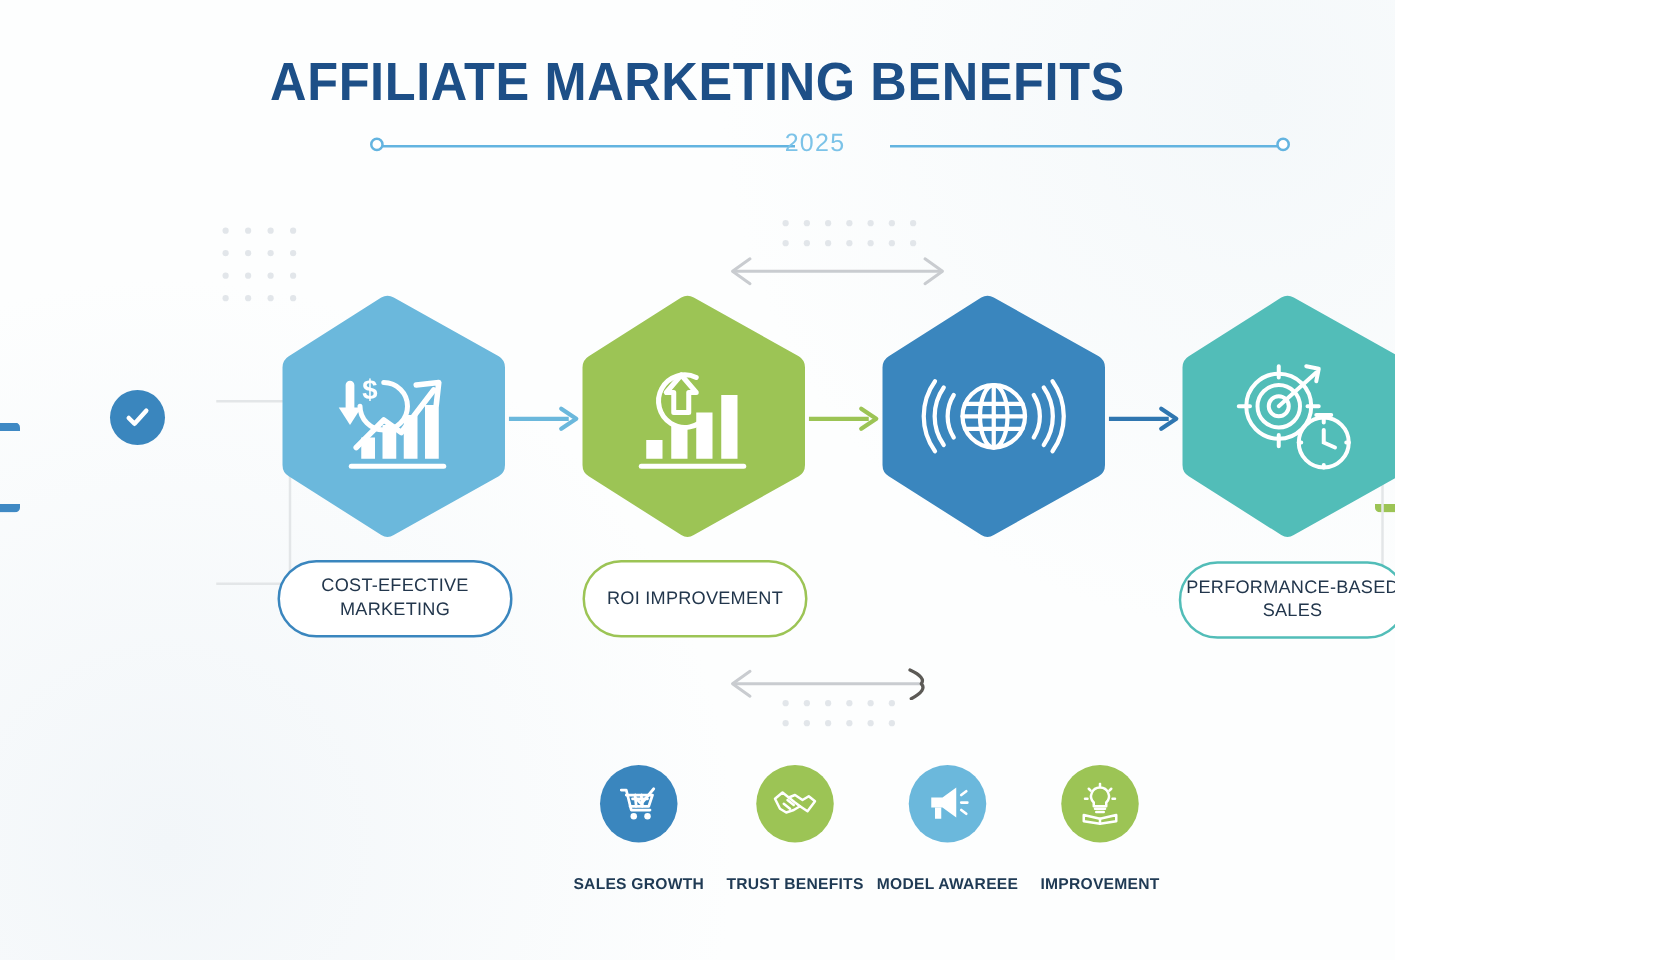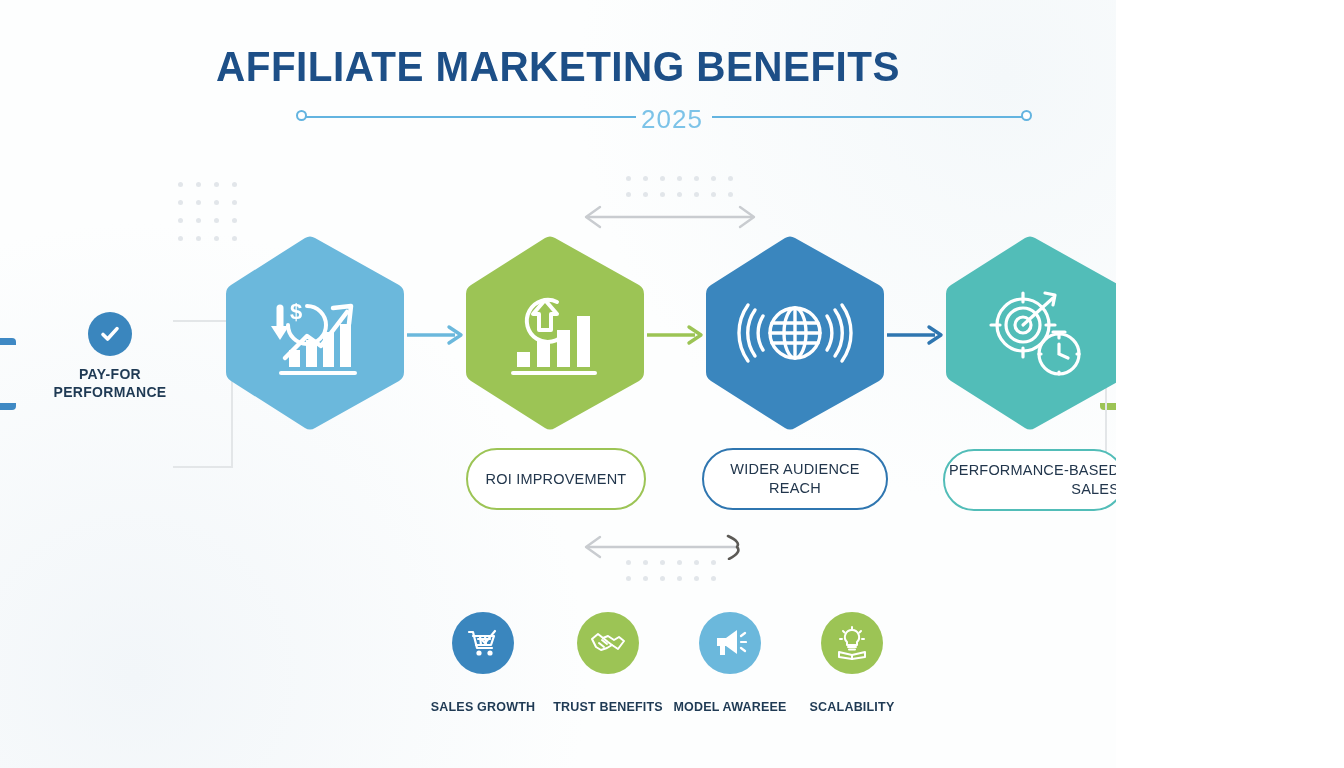--- a/index.html
+++ b/index.html
@@ -34,22 +34,22 @@
   }
   .subline .bar.l{left:10px;width:330px;}
   .subline .bar.r{left:416px;width:310px;}
   .subline .dot{
     position:absolute;top:3px;width:11px;height:11px;border-radius:50%;
     border:2px solid #63b4e0;background:#ffffff;box-sizing:border-box;
   }
   .subline .dot.l{left:0px;}
   .subline .dot.r{right:0px;}
   .year{
-    position:absolute;left:336px;top:-3px;width:80px;text-align:center;
-    font-size:26px;color:#7cc3e8;font-weight:normal;letter-spacing:1px;
+    position:absolute;left:316px;top:-3px;width:80px;text-align:center;
+    font-size:20px;color:#7cc3e8;font-weight:normal;letter-spacing:1px;
   }
 
   
   .dotgrid{position:absolute;}
   .dotgrid span{
     position:absolute;width:5px;height:5px;border-radius:50%;background:#e2e6ea;
   }
 
   
   .edge-bracket{position:absolute;box-sizing:border-box;}
@@ -96,21 +96,21 @@
     height:62px;border-radius:31px;background:#ffffff;
     display:flex;align-items:center;justify-content:center;text-align:center;
     font-size:14.5px;font-weight:normal;color:#22364c;line-height:1.3;
     letter-spacing:.2px;padding:0 8px;
   }
 
   
   .midarrow{position:absolute;}
 
   
-  .badges{position:absolute;left:416px;top:612px;width:500px;height:120px;}
+  .badges{position:absolute;left:444px;top:612px;width:500px;height:120px;}
   .badge{position:absolute;width:0;}
   .badge .circ{
     width:62px;height:62px;border-radius:50%;
     display:flex;align-items:center;justify-content:center;
     position:absolute;left:-31px;top:0;
   }
   .badge .blabel{
     position:absolute;top:88px;left:-90px;width:180px;text-align:center;
     font-size:12.5px;font-weight:bold;color:#1f3a54;letter-spacing:.2px;
     white-space:nowrap;
@@ -203,24 +203,20 @@
 
   <div class="gbracket left"></div>
   <div class="gbracket right"></div>
 
   <div class="side-marker" style="left:45px;top:312px;width:130px;">
     <div class="check-circle">
       <svg width="26" height="26" viewBox="0 0 26 26" aria-hidden="true">
         <path d="M6 13.4 L10.6 18 L20 7.6" fill="none" stroke="#ffffff" stroke-width="3.6" stroke-linecap="round" stroke-linejoin="round"></path>
       </svg>
     </div>
-    <div class="side-label">
-      <div>PAY-FOR</div>
-      <div>PERFORMANCE</div>
-    </div>
   </div>
 
   <div class="side-marker" style="left:1162px;top:314px;width:130px;">
     <div class="up-arrow">
       <svg width="34" height="46" viewBox="0 0 34 46" aria-hidden="true">
         <path d="M17 1 L33 19 L24.5 19 L24.5 45 L9.5 45 L9.5 19 L1 19 Z" fill="#9cc455"></path>
       </svg>
     </div>
   </div>
 
@@ -319,35 +315,35 @@
       <path d="M42 3 L54 11 L42 19" stroke="#9cc455" stroke-width="3.4" fill="none" stroke-linecap="round" stroke-linejoin="round"></path>
     </svg>
   </div>
   <div class="conn" style="left:887px;top:324px;">
     <svg width="60" height="22" viewBox="0 0 60 22" aria-hidden="true">
       <path d="M0 11 L48 11" stroke="#2f76b0" stroke-width="3.4" fill="none"></path>
       <path d="M42 3 L54 11 L42 19" stroke="#2f76b0" stroke-width="3.4" fill="none" stroke-linecap="round" stroke-linejoin="round"></path>
     </svg>
   </div>
 
+  <div class="pill" style="left:222px;top:448px;width:188px;border:2.5px solid #3a86be;">
+    <span>
+      <span>COST-EFECTIVE</span><br>
+      <span>MARKETING</span>
+    </span>
+  </div>
 
   <div class="pill" style="left:466px;top:448px;width:180px;border:2.5px solid #9cc455;justify-content:center;">
     <span>
       <span>ROI IMPROVEMENT</span>
     </span>
   </div>
 
-  <div class="pill" style="left:702px;top:448px;width:186px;border:2.5px solid #2f76b0;">
-    <span>
-      <span>WIDER AUDIENCE</span><br>
-      <span>REACH</span>
-    </span>
-  </div>
-
-  <div class="pill" style="left:943px;top:449px;width:182px;border:2.5px solid #52bdb8;overflow:visible;white-space:nowrap;text-align:right;">
+
+  <div class="pill" style="left:943px;top:449px;width:182px;border:2.5px solid #52bdb8;overflow:visible;white-space:nowrap;">
     <span>
       <span>PERFORMANCE-BASED</span><br>
       <span>SALES</span>
     </span>
   </div>
 
   <div class="midarrow" style="left:578px;top:204px;">
     <svg width="184" height="26" viewBox="0 0 184 26" aria-hidden="true">
       <path d="M10 13 L174 13" stroke="#c9ccd0" stroke-width="2.4" fill="none"></path>
       <path d="M22 3 L8 13 L22 23" stroke="#c9ccd0" stroke-width="2.4" fill="none" stroke-linecap="round" stroke-linejoin="round"></path>
@@ -412,18 +408,18 @@
         <svg width="34" height="34" viewBox="0 0 34 34" aria-hidden="true">
           <g fill="none" stroke="#ffffff" stroke-width="2" stroke-linecap="round" stroke-linejoin="round">
             <path d="M17 4 A7 7 0 0 1 22 16 L22 19 L12 19 L12 16 A7 7 0 0 1 17 4 Z"></path>
             <path d="M13 21 L21 21 M14 23.5 L20 23.5"></path>
             <path d="M17 1 L17 3 M8 5 L9.5 6.5 M26 5 L24.5 6.5 M5 13 L7 13 M29 13 L27 13"></path>
             <path d="M4 26 L17 29 L30 26 L30 31 L17 33 L4 31 Z"></path>
             <path d="M17 29 L17 33"></path>
           </g>
         </svg>
       </div>
-      <div class="blabel">SCALABILITY</div>
+      <div class="blabel">IMPROVEMENT</div>
     </div>
 
   </div>
 
 </div>
 
 </body></html>

